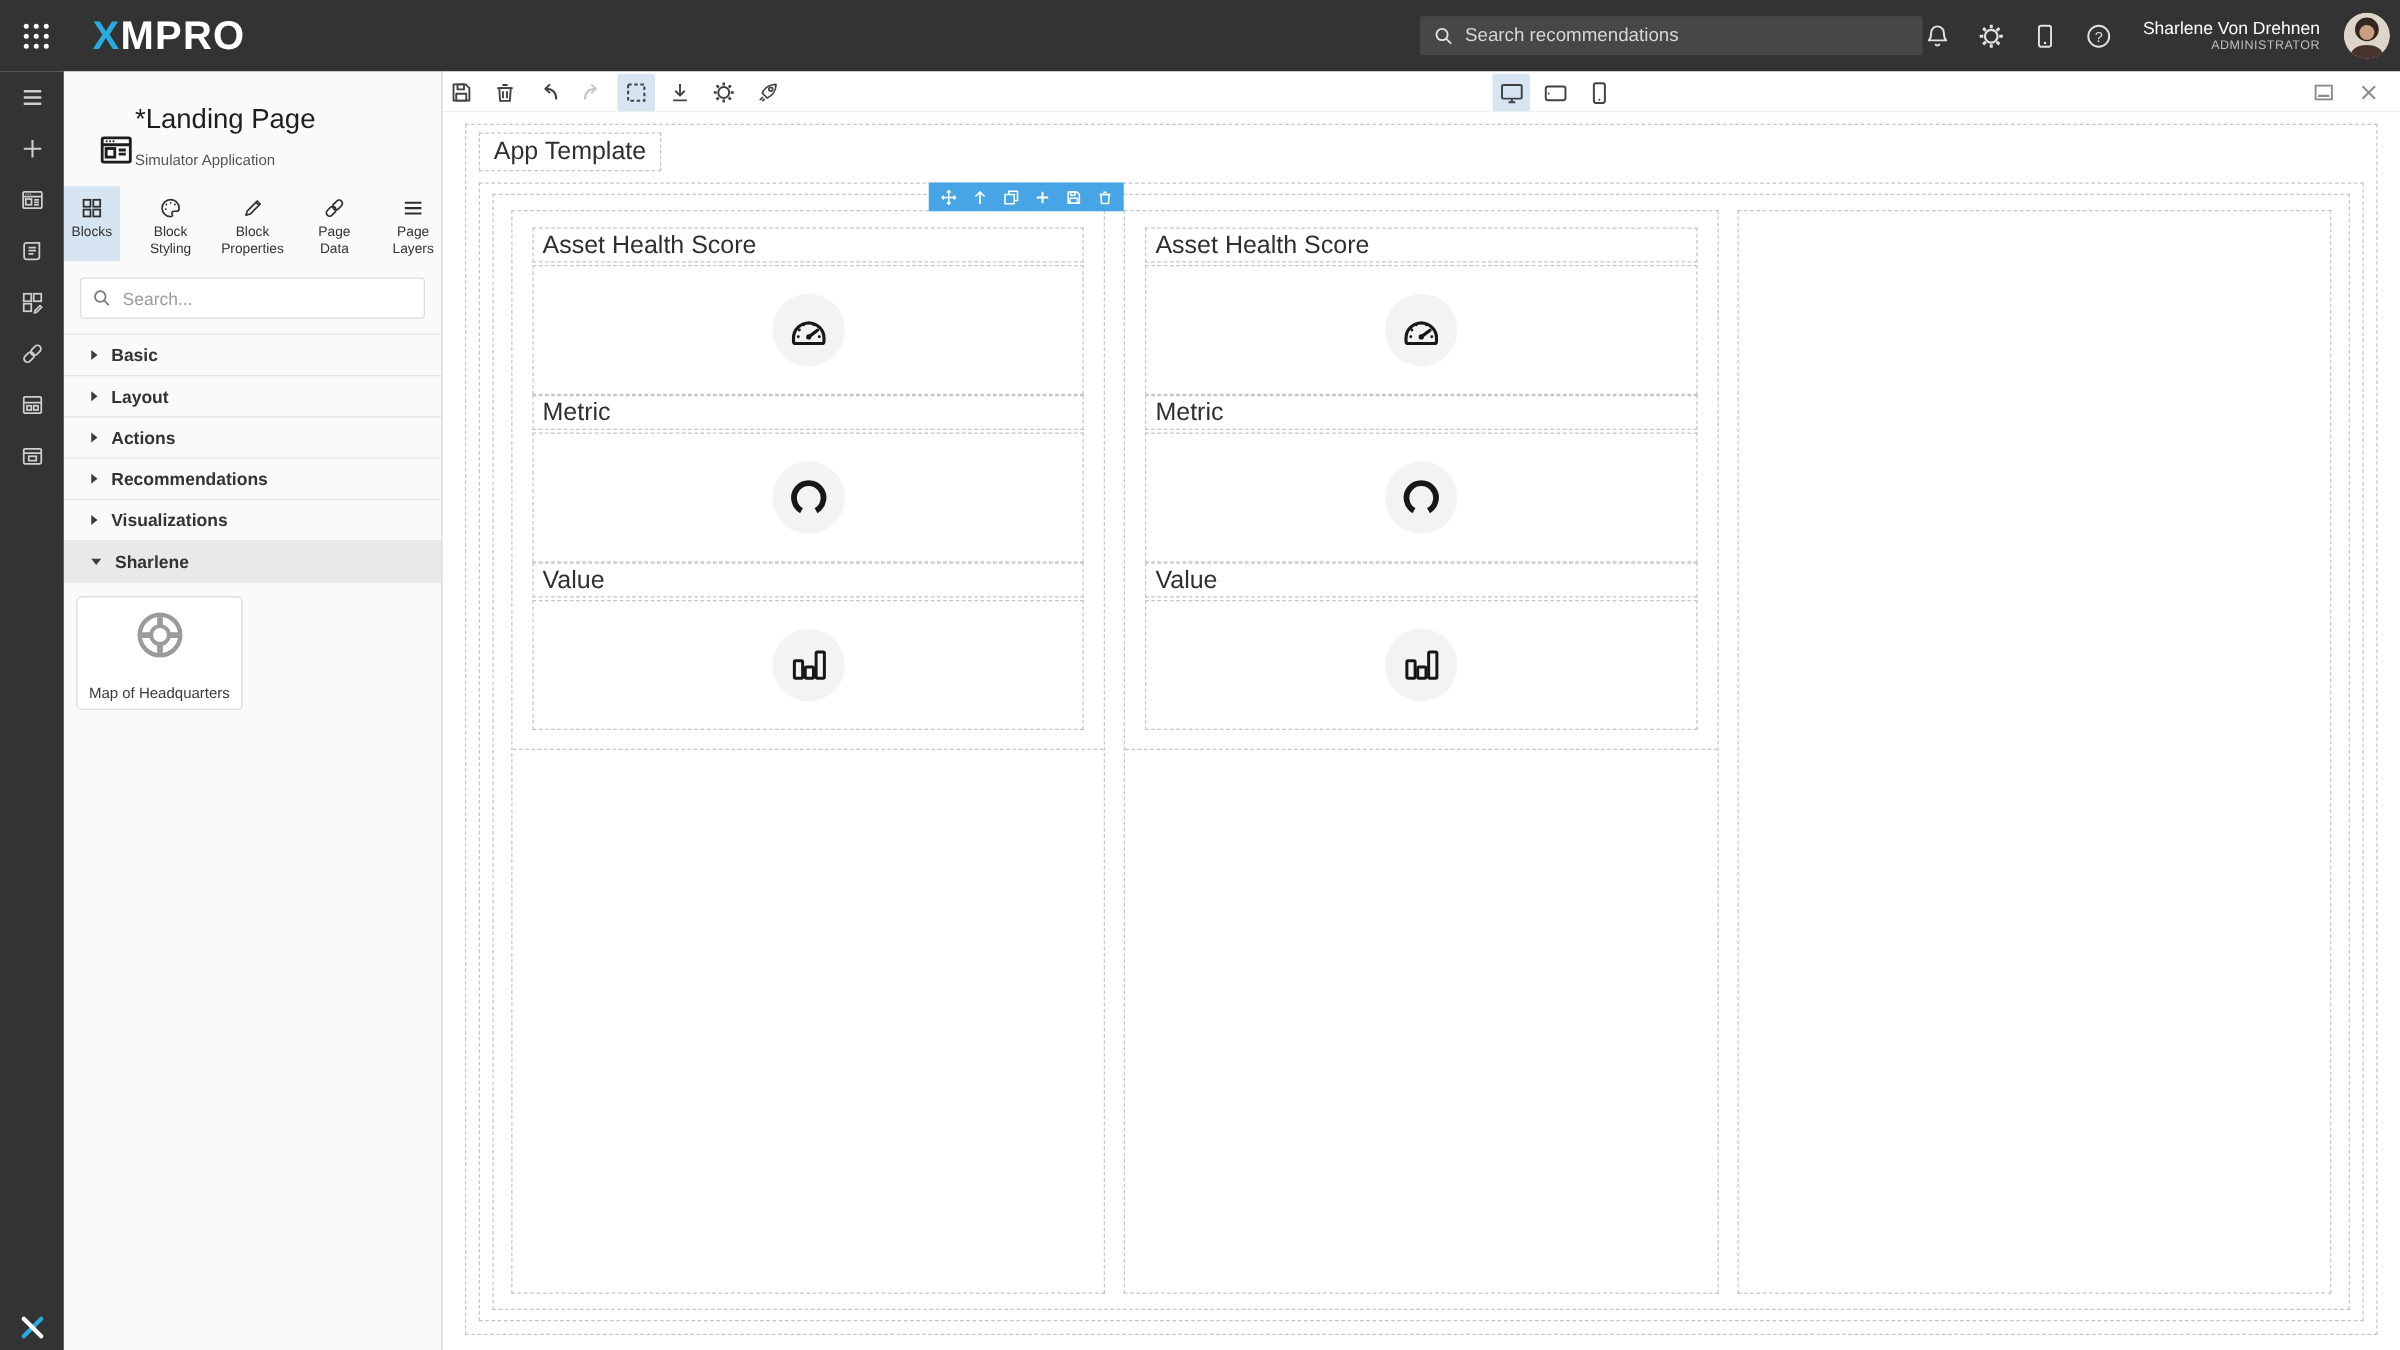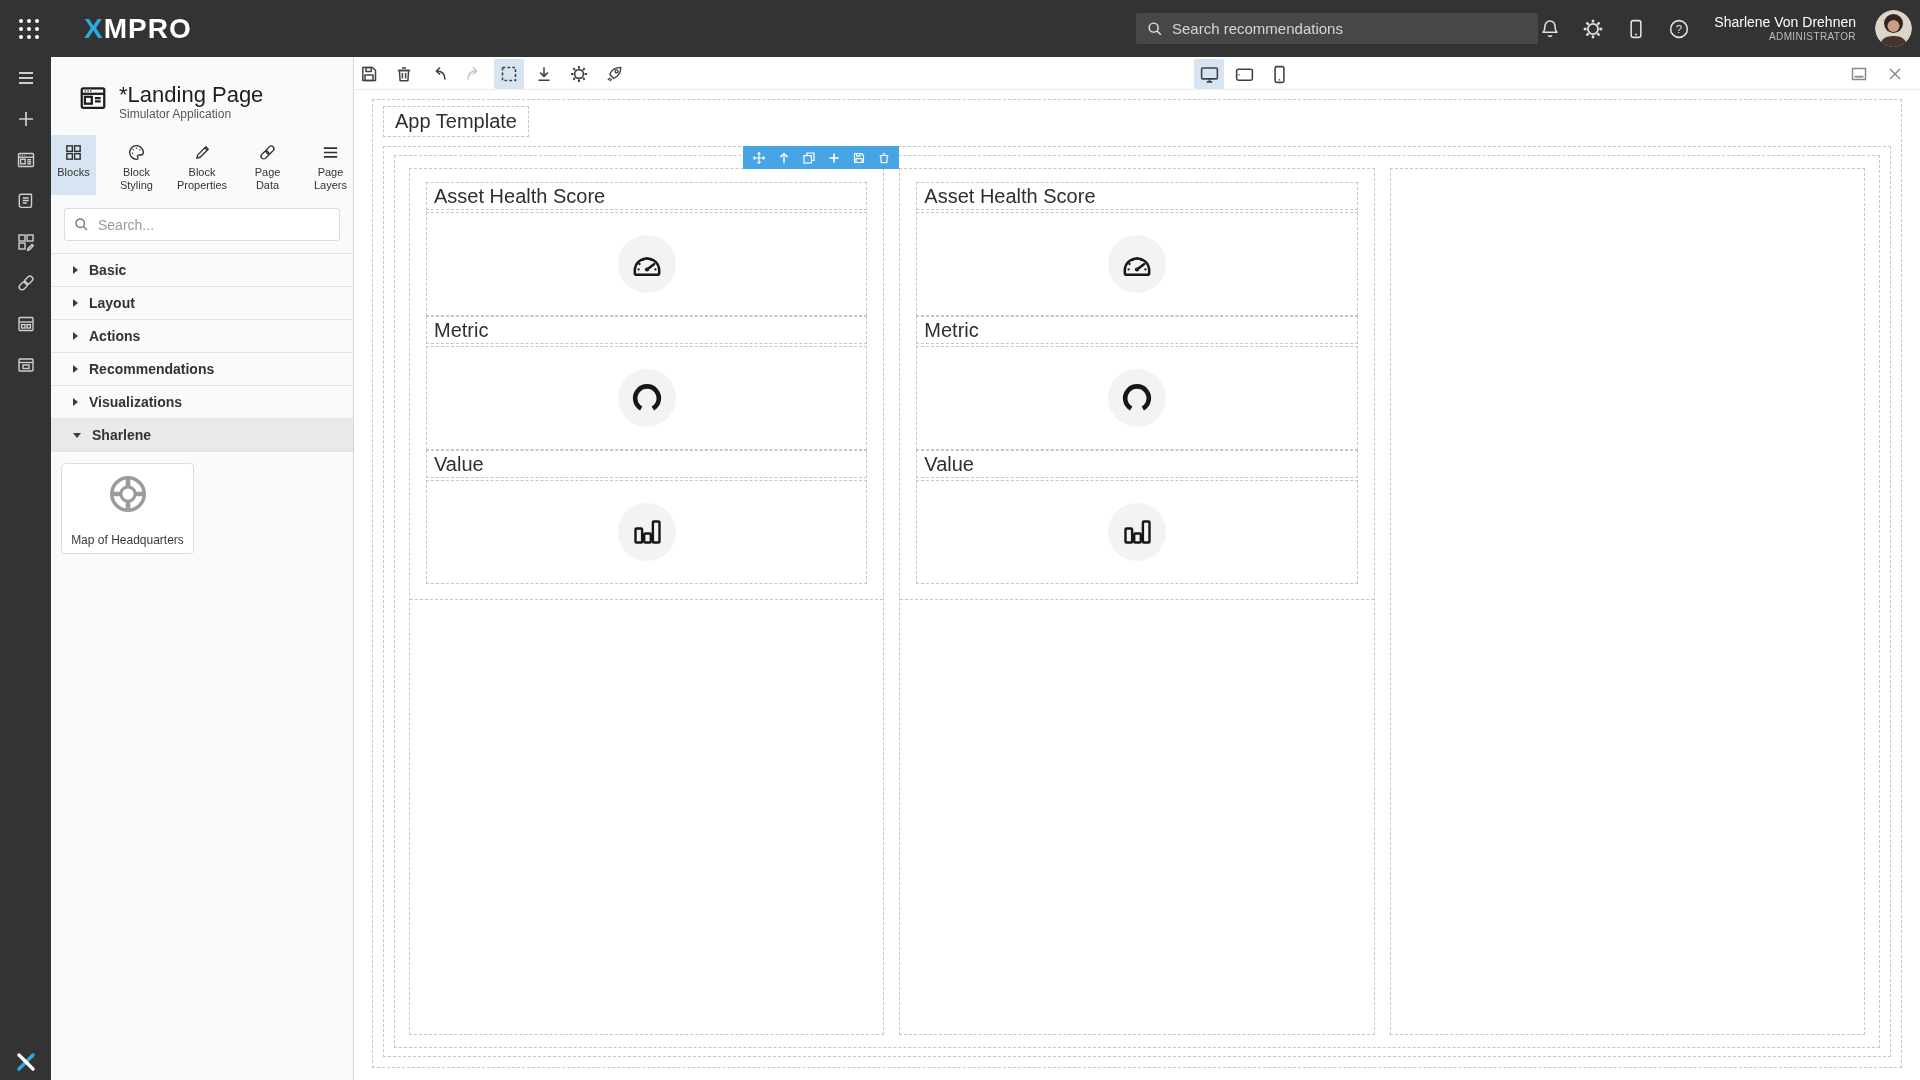--- a/index.html
+++ b/index.html
@@ -1,42 +1,42 @@
 <!DOCTYPE html>
 <html><head>
 <meta charset="utf-8">
 <style>
   * { box-sizing: border-box; margin: 0; padding: 0; }
   html,body { width:1920px; height:1080px; overflow:hidden; font-family:"Liberation Sans", sans-serif; background:#fff; }
 
   
   .topbar { position:absolute; left:0; top:0; width:1920px; height:57px; background:#333333; display:flex; align-items:center; padding:0 12px; z-index:30; }
   .appsgrid { width:30px; height:30px; display:flex; align-items:center; justify-content:center; margin-left:2px; cursor:pointer; }
-  .brand { margin-left:40px; font-size:28px; font-weight:bold; letter-spacing:1px; color:#fff; }
+  .brand { margin-left:30px; font-size:32px; font-weight:bold; letter-spacing:1px; color:#fff; }
   .brand::first-letter { color:#29abe2; }
   .top-search { position:absolute; left:1136px; top:13px; width:402px; height:31px; background:#474747; border-radius:2px; display:flex; align-items:center; padding:0 10px; }
   .top-search input { background:transparent; border:none; outline:none; color:#ddd; font-size:15px; margin-left:8px; width:340px; font-family:"Liberation Sans",sans-serif; }
   .top-search input::placeholder { color:#d6d6d6; opacity:1; }
   .top-right { position:absolute; right:8px; top:0; height:57px; display:flex; align-items:center; gap:19px; }
   .tico { width:24px; height:24px; display:flex; align-items:center; justify-content:center; color:#e2e2e2; cursor:pointer; }
   .userblock { text-align:right; line-height:1.25; margin-left:4px; }
   .uname { color:#ffffff; font-size:14px; }
   .urole { color:#bdbdbd; font-size:10px; letter-spacing:.4px; }
   .avatar { width:37px; height:37px; border-radius:50%; overflow:hidden; flex:0 0 auto; }
 
   
   .rail { position:absolute; left:0; top:57px; width:51px; height:1023px; background:#333333; z-index:20; }
   .rail .slot { width:51px; height:41px; display:flex; align-items:center; justify-content:center; color:#cfcfcf; cursor:pointer; }
   .rail-x { position:absolute; bottom:6px; left:0; width:51px; display:flex; justify-content:center; }
 
   
   .panel { position:absolute; left:51px; top:57px; width:303px; height:1023px; background:#fafafa; border-right:1px solid #d4d4d4; z-index:10; }
-  .phead { display:flex; gap:11px; padding:26px 10px 8px 27px; align-items:flex-start; }
+  .phead { display:flex; gap:0; padding:26px 10px 8px 27px; align-items:flex-end; }
   .phead .ptitle { font-size:22px; color:#1d1d1d; line-height:1.1; }
-  .phead .psub { font-size:12px; color:#555; margin-top:0; }
+  .phead .psub { font-size:12px; color:#555; margin-top:14px; }
   .ptabs { display:flex; margin-top:6px;gap:18px; }
   .ptab { flex:1 1 20%; height:60px; text-align:center; font-size:11px; color:#333; padding-top:8px; line-height:1.15; cursor:pointer; }
   .ptab .ticn { height:20px; margin-bottom:3px; display:flex; justify-content:center; color:#2f2f2f; }
   .ptab.active { background:#d7e5f2; }
   .psearch { margin:13px 13px 12px; position:relative; }
   .psearch input { width:100%; height:33px; border:1px solid #dcdcdc; border-radius:3px; background:#fff; font-size:14px; color:#555; padding:0 8px 0 33px; outline:none; font-family:"Liberation Sans",sans-serif; }
   .psearch input::placeholder { color:#9a9a9a; opacity:1; }
   .psearch .mag { position:absolute; left:9px; top:8px; color:#7a7a7a; }
   .acc { border-top:1px solid #e4e4e4; }
   .accrow { height:33px; display:flex; align-items:center; padding-left:22px; gap:11px; border-bottom:1px solid #e4e4e4; font-size:14px; font-weight:bold; color:#333; cursor:pointer; }

